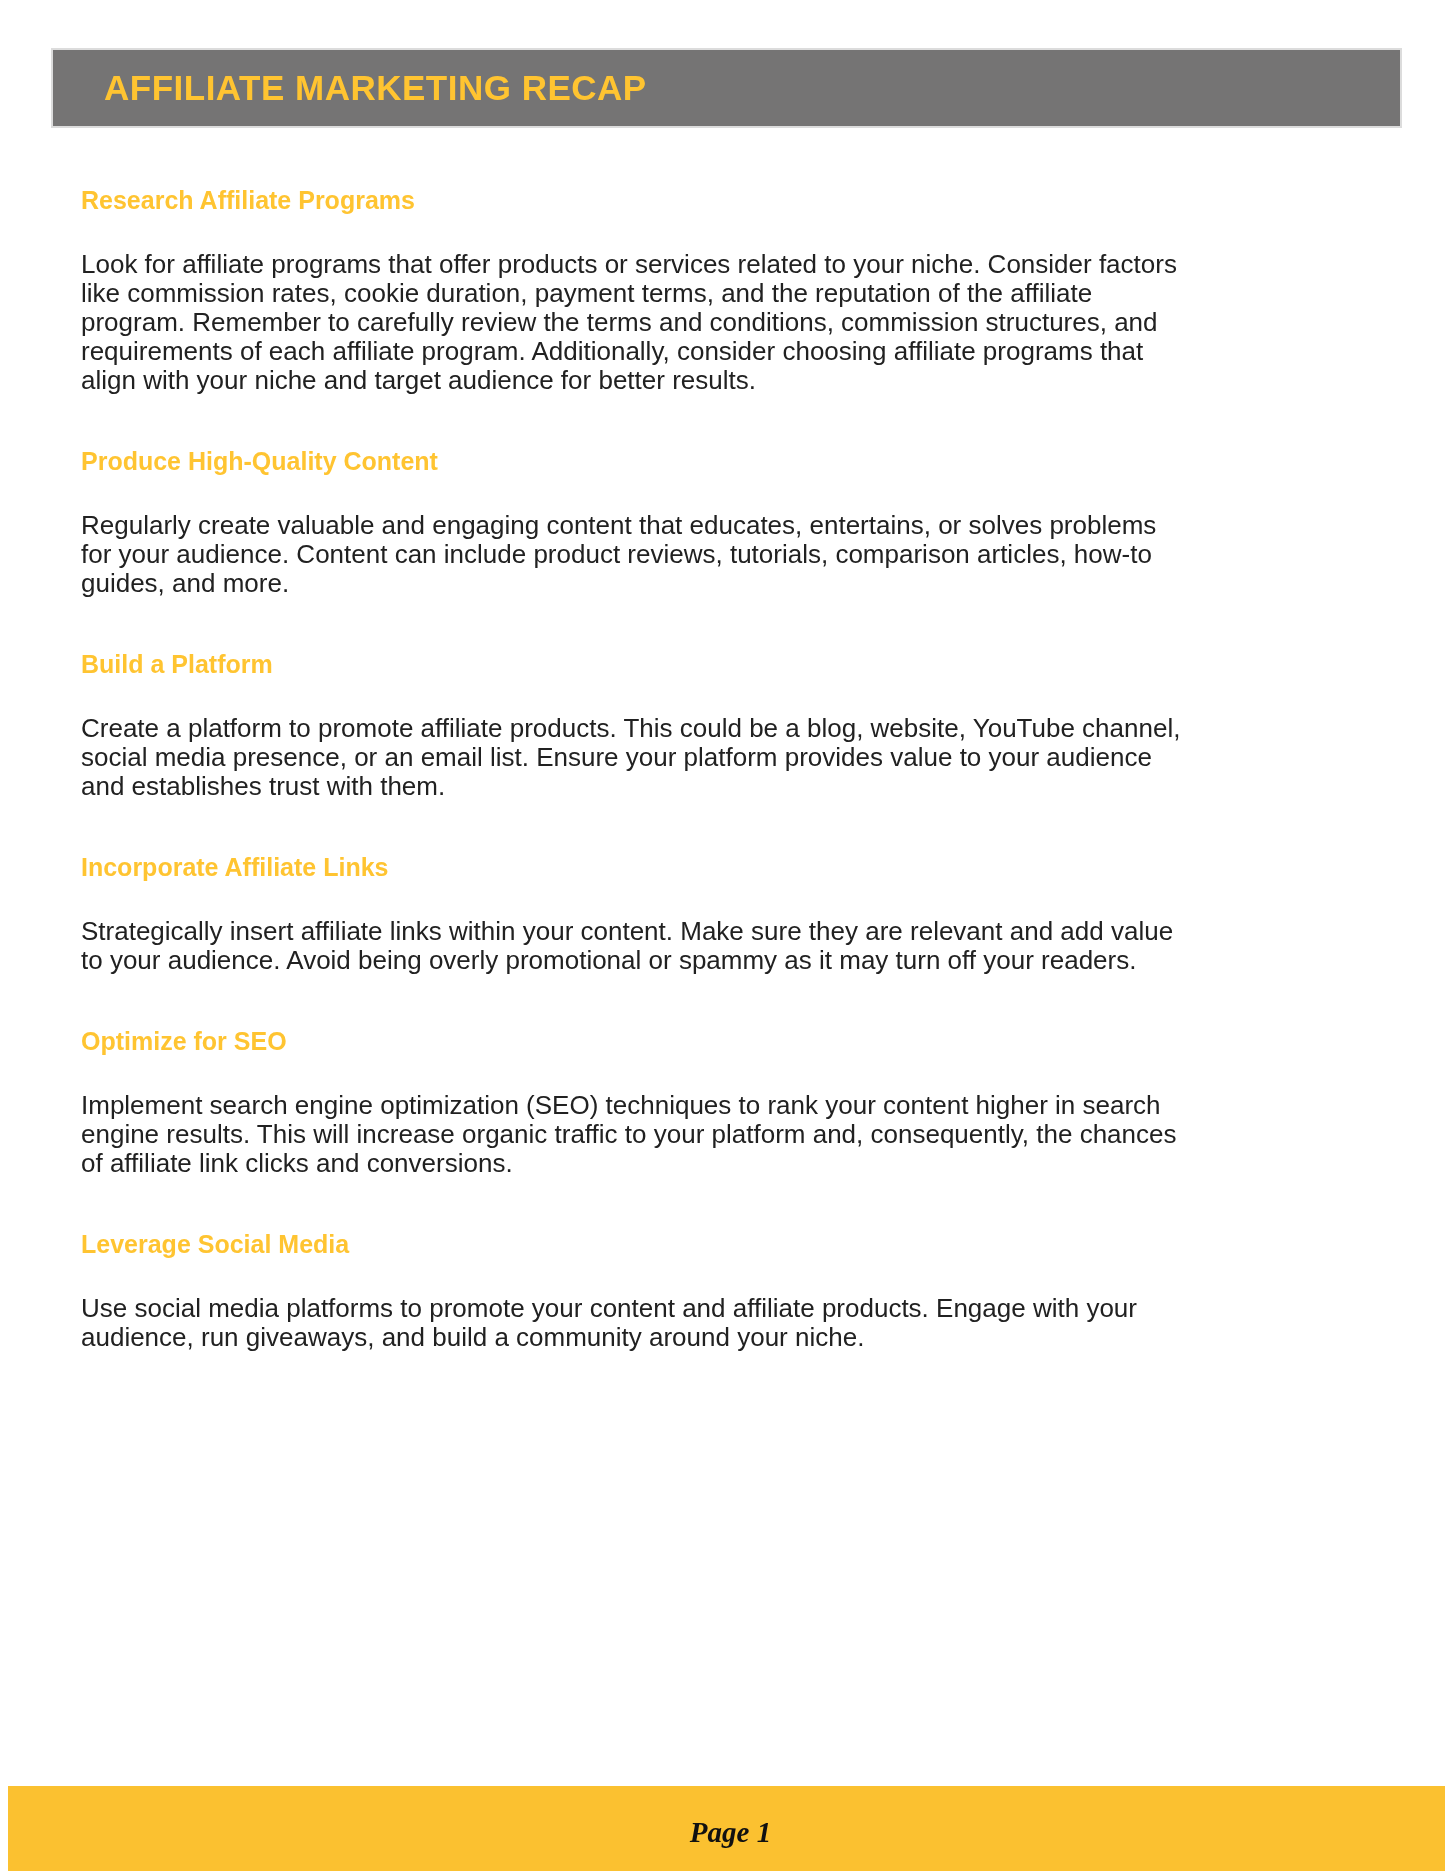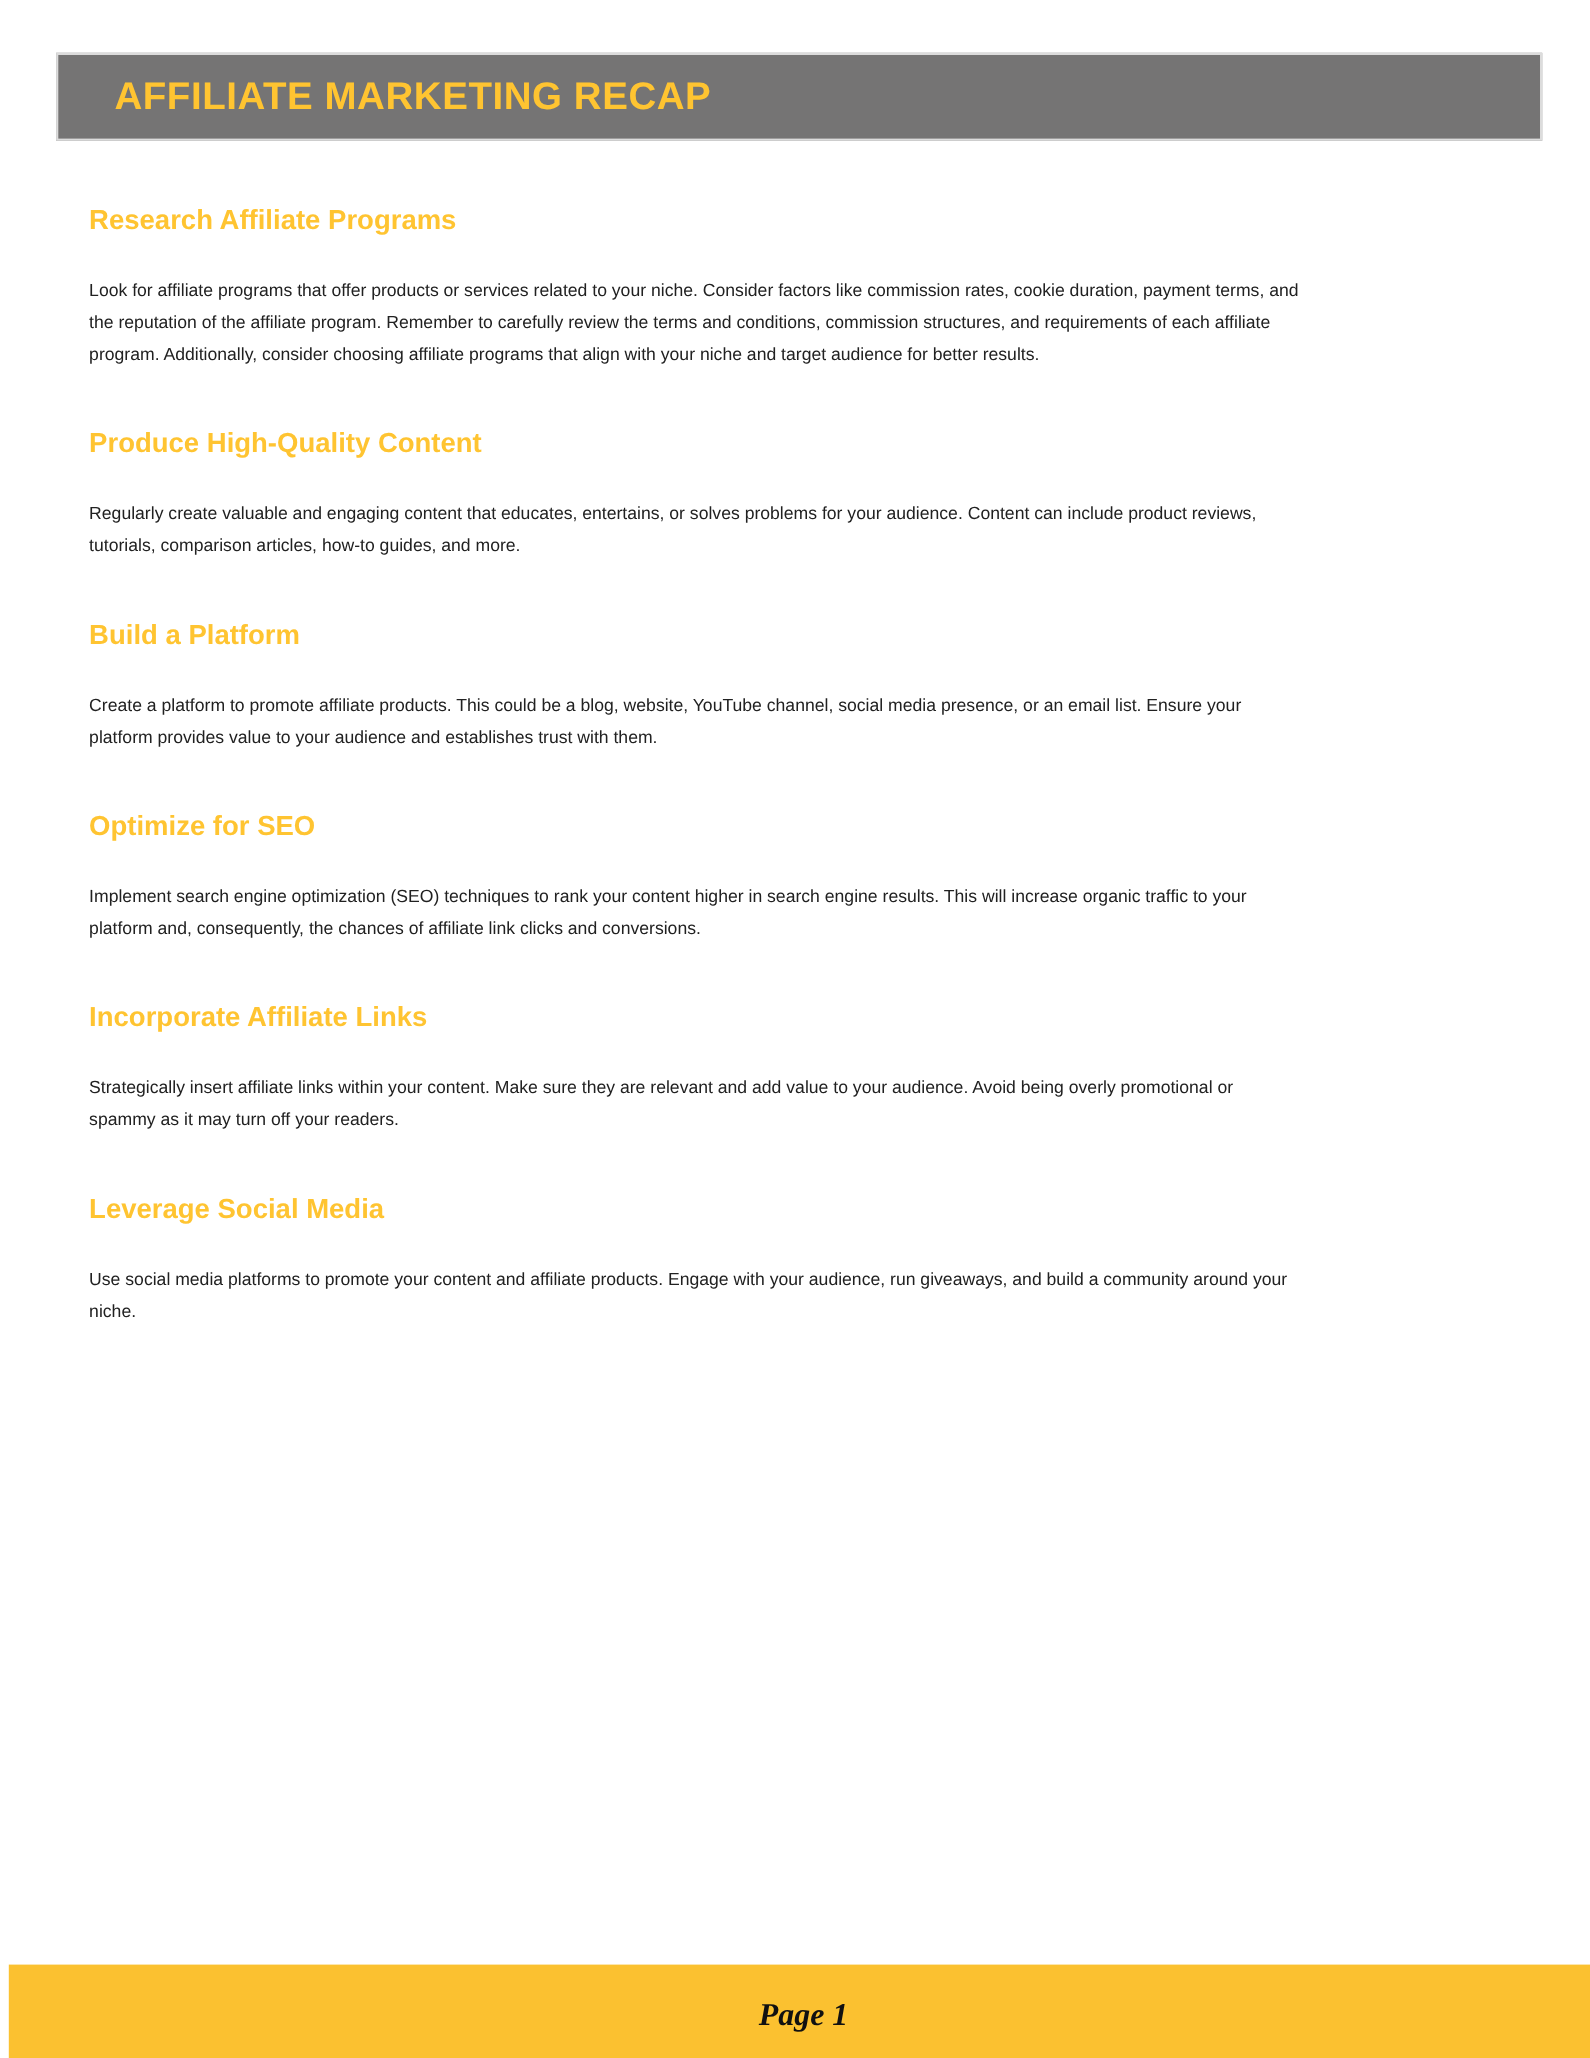--- a/index.html
+++ b/index.html
@@ -55,21 +55,21 @@
     margin-left: 18px;
   }
   .section h2 {
     font-size: 25px;
     font-weight: 700;
     line-height: 30px;
     color: var(--accent-yellow, #FFC431);
     margin: 35px 0 27px 0;
   }
   .section p {
-    font-size: 16px;
+    font-size: 26px;
     line-height: 29px;
     color: var(--body-text, #212121);
   }
 
   
   .pagefooter {
     position: absolute;
     left: 0;
     bottom: 0;
     width: 1445px;
@@ -107,27 +107,27 @@
       <h2>Produce High-Quality Content</h2>
       <p>Regularly create valuable and engaging content that educates, entertains, or solves problems for your audience. Content can include product reviews, tutorials, comparison articles, how-to guides, and more.</p>
     </section>
 
     <section class="section">
       <h2>Build a Platform</h2>
       <p>Create a platform to promote affiliate products. This could be a blog, website, YouTube channel, social media presence, or an email list. Ensure your platform provides value to your audience and establishes trust with them.</p>
     </section>
 
     <section class="section">
-      <h2>Optimize for SEO</h2>
-      <p>Implement search engine optimization (SEO) techniques to rank your content higher in search engine results. This will increase organic traffic to your platform and, consequently, the chances of affiliate link clicks and conversions.</p>
+      <h2>Incorporate Affiliate Links</h2>
+      <p>Strategically insert affiliate links within your content. Make sure they are relevant and add value to your audience. Avoid being overly promotional or spammy as it may turn off your readers.</p>
     </section>
 
     <section class="section">
-      <h2>Incorporate Affiliate Links</h2>
-      <p>Strategically insert affiliate links within your content. Make sure they are relevant and add value to your audience. Avoid being overly promotional or spammy as it may turn off your readers.</p>
+      <h2>Optimize for SEO</h2>
+      <p>Implement search engine optimization (SEO) techniques to rank your content higher in search engine results. This will increase organic traffic to your platform and, consequently, the chances of affiliate link clicks and conversions.</p>
     </section>
 
     <section class="section">
       <h2>Leverage Social Media</h2>
       <p>Use social media platforms to promote your content and affiliate products. Engage with your audience, run giveaways, and build a community around your niche.</p>
     </section>
 
   </main>
 
   <footer class="pagefooter">

